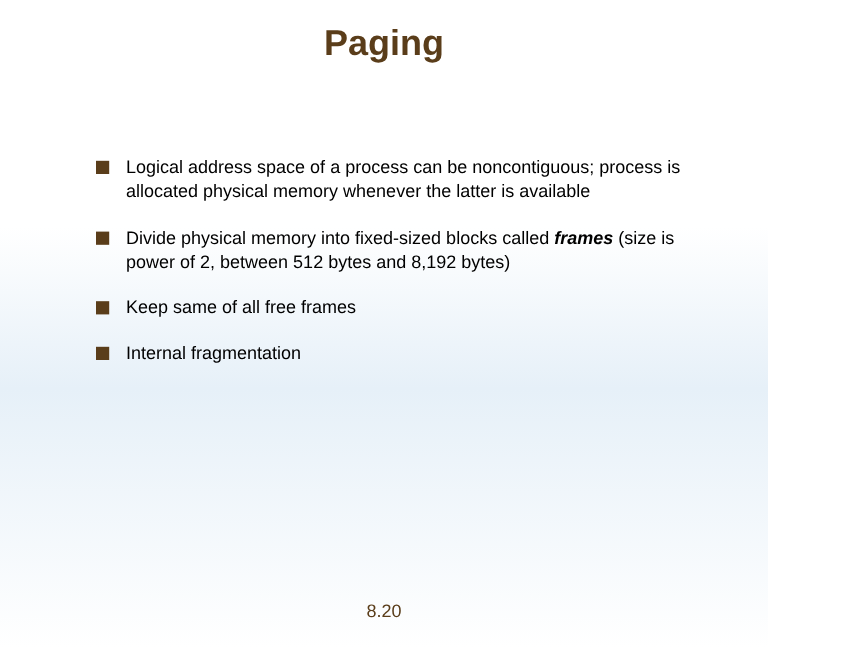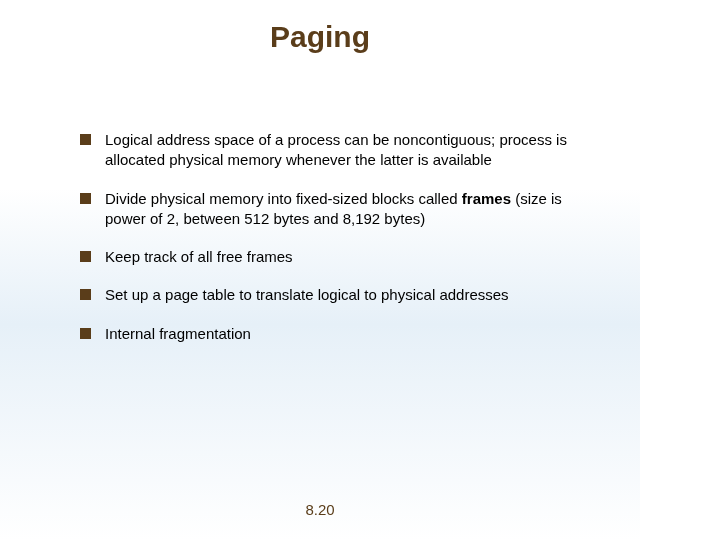--- a/index.html
+++ b/index.html
@@ -49,21 +49,21 @@
     flex: 1;
   }
   .emph-red {
     color: #c02020;
     font-style: italic;
     font-weight: bold;
   }
   .emph-italic {
     font-style: italic;
   }
-  .b { font-weight: bold; }
+  .b { font-weight: bold; font-style: italic; }
   .footer {
     position: absolute;
     bottom: 22px;
     left: 0;
     right: 0;
     text-align: center;
     font-size: 15px;
     font-weight: normal;
     color: #5a3d1a;
   }
@@ -78,25 +78,21 @@
       <div class="bullet-row">
         <div class="bullet-marker"></div>
         <div class="bullet-text"><span>Logical address space of a process can be noncontiguous; process is allocated physical memory whenever the latter is available</span></div>
       </div>
       <div class="bullet-row">
         <div class="bullet-marker"></div>
         <div class="bullet-text"><span>Divide physical memory into fixed-sized blocks called </span><span class="b">frames</span><span> (size is power of 2, between 512 bytes and 8,192 bytes)</span></div>
       </div>
       <div class="bullet-row">
         <div class="bullet-marker"></div>
-        <div class="bullet-text"><span>Keep track of all free frames</span></div>
-      </div>
-      <div class="bullet-row">
-        <div class="bullet-marker"></div>
-        <div class="bullet-text"><span>Set up a page table to translate logical to physical addresses</span></div>
+        <div class="bullet-text"><span>Keep same of all free frames</span></div>
       </div>
       <div class="bullet-row">
         <div class="bullet-marker"></div>
         <div class="bullet-text"><span>Internal fragmentation</span></div>
       </div>
     </div>
 
   <div class="footer">8.20</div>
 </div>
 

